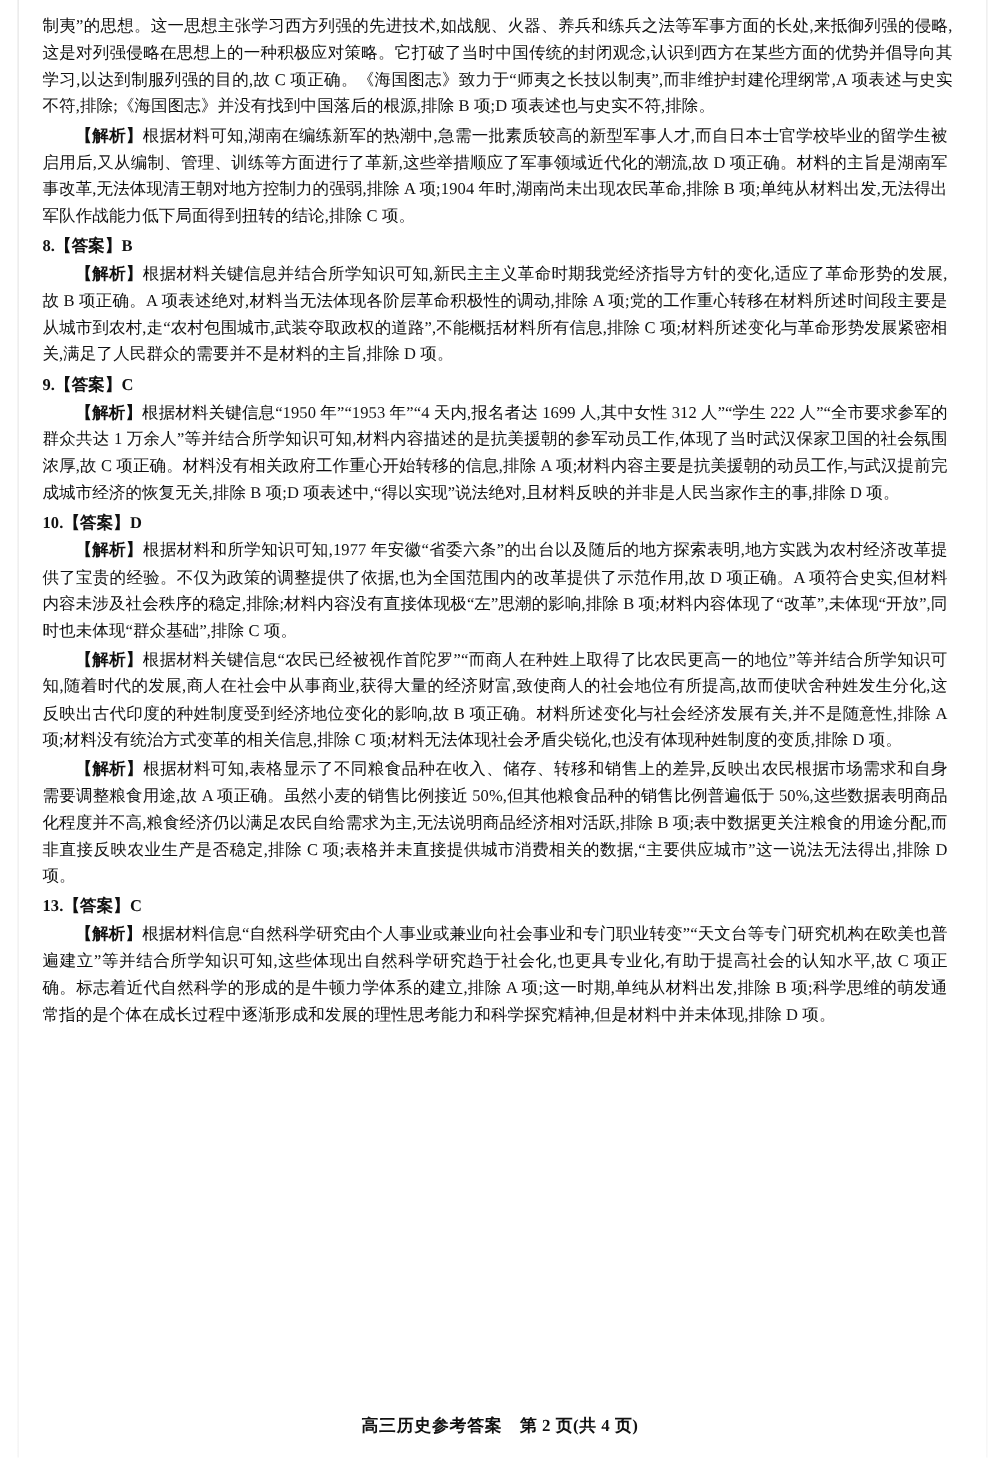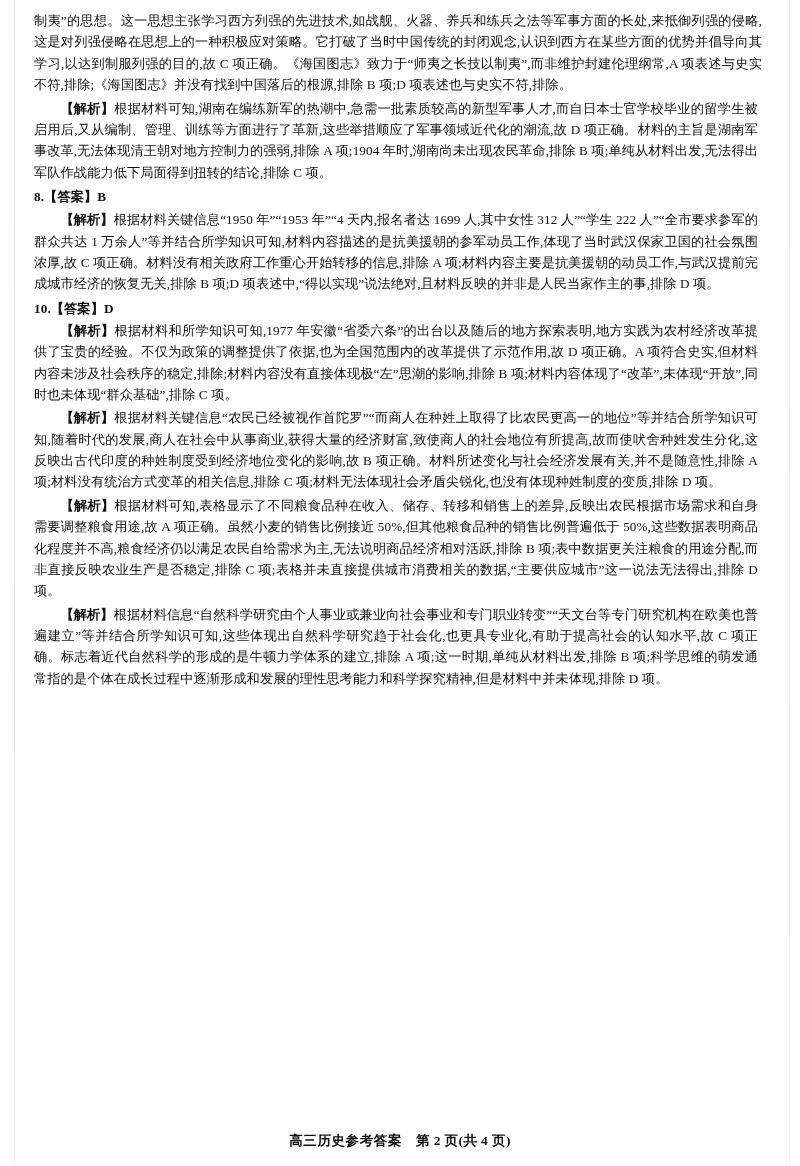--- a/index.html
+++ b/index.html
@@ -97,39 +97,42 @@
   <div class="block first-block">
     <p class="para">制夷”的思想。这一思想主张学习西方列强的先进技术,如战舰、火器、养兵和练兵之法等军事方面的长处,来抵御列强的侵略,这是对列强侵略在思想上的一种积极应对策略。它打破了当时中国传统的封闭观念,认识到西方在某些方面的优势并倡导向其学习,以达到制服列强的目的,故 C 项正确。《海国图志》致力于“师夷之长技以制夷”,而非维护封建伦理纲常,A 项表述与史实不符,排除;《海国图志》并没有找到中国落后的根源,排除 B 项;D 项表述也与史实不符,排除。</p>
   </div>
 
   <div class="block">
     <p class="analysis"><span class="tag">【解析】</span><span>根据材料可知,湖南在编练新军的热潮中,急需一批素质较高的新型军事人才,而自日本士官学校毕业的留学生被启用后,又从编制、管理、训练等方面进行了革新,这些举措顺应了军事领域近代化的潮流,故 D 项正确。材料的主旨是湖南军事改革,无法体现清王朝对地方控制力的强弱,排除 A 项;1904 年时,湖南尚未出现农民革命,排除 B 项;单纯从材料出发,无法得出军队作战能力低下局面得到扭转的结论,排除 C 项。</span></p>
   </div>
 
   <div class="block">
     <div class="qhead"><span class="num">8.</span><span>【答案】</span><span>B</span></div>
+    <p class="analysis"><span class="tag">【解析】</span><span>根据材料关键信息并结合所学知识可知,新民主主义革命时期我党经济指导方针的变化,适应了革命形势的发展,故 B 项正确。A 项表述绝对,材料当无法体现各阶层革命积极性的调动,排除 A 项;党的工作重心转移在材料所述时间段主要是从城市到农村,走“农村包围城市,武装夺取政权的道路”,不能概括材料所有信息,排除 C 项;材料所述变化与革命形势发展紧密相关,满足了人民群众的需要并不是材料的主旨,排除 D 项。</span></p>
   </div>
 
   <div class="block">
+    <div class="qhead"><span class="num">9.</span><span>【答案】</span><span>C</span></div>
     <p class="analysis"><span class="tag">【解析】</span><span>根据材料关键信息“1950 年”“1953 年”“4 天内,报名者达 1699 人,其中女性 312 人”“学生 222 人”“全市要求参军的群众共达 1 万余人”等并结合所学知识可知,材料内容描述的是抗美援朝的参军动员工作,体现了当时武汉保家卫国的社会氛围浓厚,故 C 项正确。材料没有相关政府工作重心开始转移的信息,排除 A 项;材料内容主要是抗美援朝的动员工作,与武汉提前完成城市经济的恢复无关,排除 B 项;D 项表述中,“得以实现”说法绝对,且材料反映的并非是人民当家作主的事,排除 D 项。</span></p>
   </div>
 
   <div class="block">
     <div class="qhead"><span class="num">10.</span><span>【答案】</span><span>D</span></div>
     <p class="analysis"><span class="tag">【解析】</span><span>根据材料和所学知识可知,1977 年安徽“省委六条”的出台以及随后的地方探索表明,地方实践为农村经济改革提供了宝贵的经验。不仅为政策的调整提供了依据,也为全国范围内的改革提供了示范作用,故 D 项正确。A 项符合史实,但材料内容未涉及社会秩序的稳定,排除;材料内容没有直接体现极“左”思潮的影响,排除 B 项;材料内容体现了“改革”,未体现“开放”,同时也未体现“群众基础”,排除 C 项。</span></p>
   </div>
 
   <div class="block">
     <p class="analysis"><span class="tag">【解析】</span><span>根据材料关键信息“农民已经被视作首陀罗”“而商人在种姓上取得了比农民更高一的地位”等并结合所学知识可知,随着时代的发展,商人在社会中从事商业,获得大量的经济财富,致使商人的社会地位有所提高,故而使吠舍种姓发生分化,这反映出古代印度的种姓制度受到经济地位变化的影响,故 B 项正确。材料所述变化与社会经济发展有关,并不是随意性,排除 A 项;材料没有统治方式变革的相关信息,排除 C 项;材料无法体现社会矛盾尖锐化,也没有体现种姓制度的变质,排除 D 项。</span></p>
   </div>
 
   <div class="block">
     <p class="analysis"><span class="tag">【解析】</span><span>根据材料可知,表格显示了不同粮食品种在收入、储存、转移和销售上的差异,反映出农民根据市场需求和自身需要调整粮食用途,故 A 项正确。虽然小麦的销售比例接近 50%,但其他粮食品种的销售比例普遍低于 50%,这些数据表明商品化程度并不高,粮食经济仍以满足农民自给需求为主,无法说明商品经济相对活跃,排除 B 项;表中数据更关注粮食的用途分配,而非直接反映农业生产是否稳定,排除 C 项;表格并未直接提供城市消费相关的数据,“主要供应城市”这一说法无法得出,排除 D 项。</span></p>
   </div>
 
   <div class="block">
+    <div class="qhead"><span class="num">13.</span><span>【答案】</span><span>C</span></div>
     <p class="analysis"><span class="tag">【解析】</span><span>根据材料信息“自然科学研究由个人事业或兼业向社会事业和专门职业转变”“天文台等专门研究机构在欧美也普遍建立”等并结合所学知识可知,这些体现出自然科学研究趋于社会化,也更具专业化,有助于提高社会的认知水平,故 C 项正确。标志着近代自然科学的形成的是牛顿力学体系的建立,排除 A 项;这一时期,单纯从材料出发,排除 B 项;科学思维的萌发通常指的是个体在成长过程中逐渐形成和发展的理性思考能力和科学探究精神,但是材料中并未体现,排除 D 项。</span></p>
   </div>
 
   <div class="footer">
     <span>高三历史参考答案</span><span class="pg">第 2 页(共 4 页)</span>
   </div>
 </div>
 
 </body></html>

